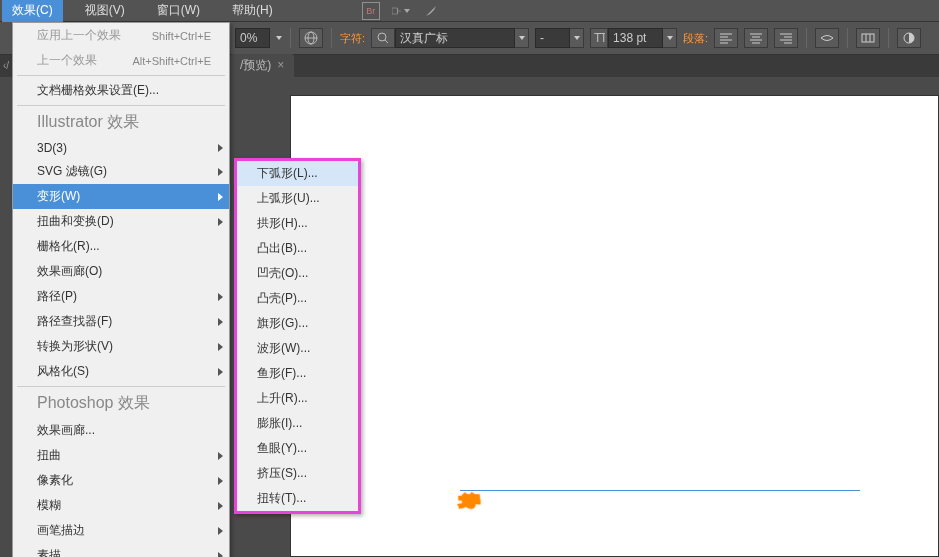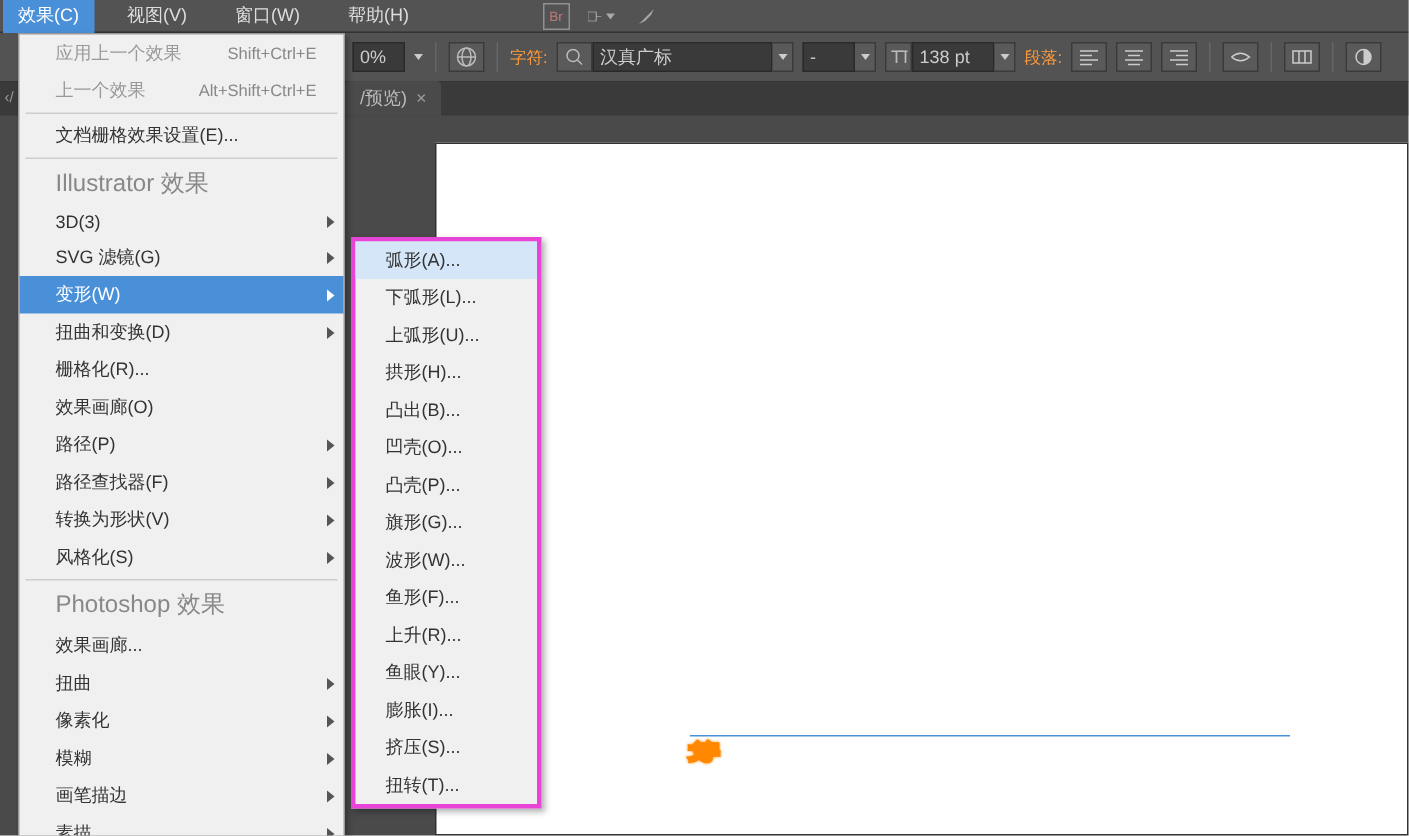--- a/index.html
+++ b/index.html
@@ -265,29 +265,28 @@
       <div class="menu-item">
         <span>素描</span>
         <span class="submenu-arrow"></span>
       </div>
       <div class="menu-item"></div>
     </div>
 </div>
 
 <div class="submenu">
   <div id="submenu-items">
-      <div class="menu-item">弧形(A)...</div>
       <div class="menu-item">下弧形(L)...</div>
       <div class="menu-item">上弧形(U)...</div>
       <div class="menu-item">拱形(H)...</div>
       <div class="menu-item">凸出(B)...</div>
       <div class="menu-item">凹壳(O)...</div>
       <div class="menu-item">凸壳(P)...</div>
       <div class="menu-item">旗形(G)...</div>
       <div class="menu-item">波形(W)...</div>
       <div class="menu-item">鱼形(F)...</div>
       <div class="menu-item">上升(R)...</div>
+      <div class="menu-item">膨胀(I)...</div>
       <div class="menu-item">鱼眼(Y)...</div>
-      <div class="menu-item">膨胀(I)...</div>
       <div class="menu-item">挤压(S)...</div>
       <div class="menu-item">扭转(T)...</div>
     </div>
 </div>
 
 </body></html>

